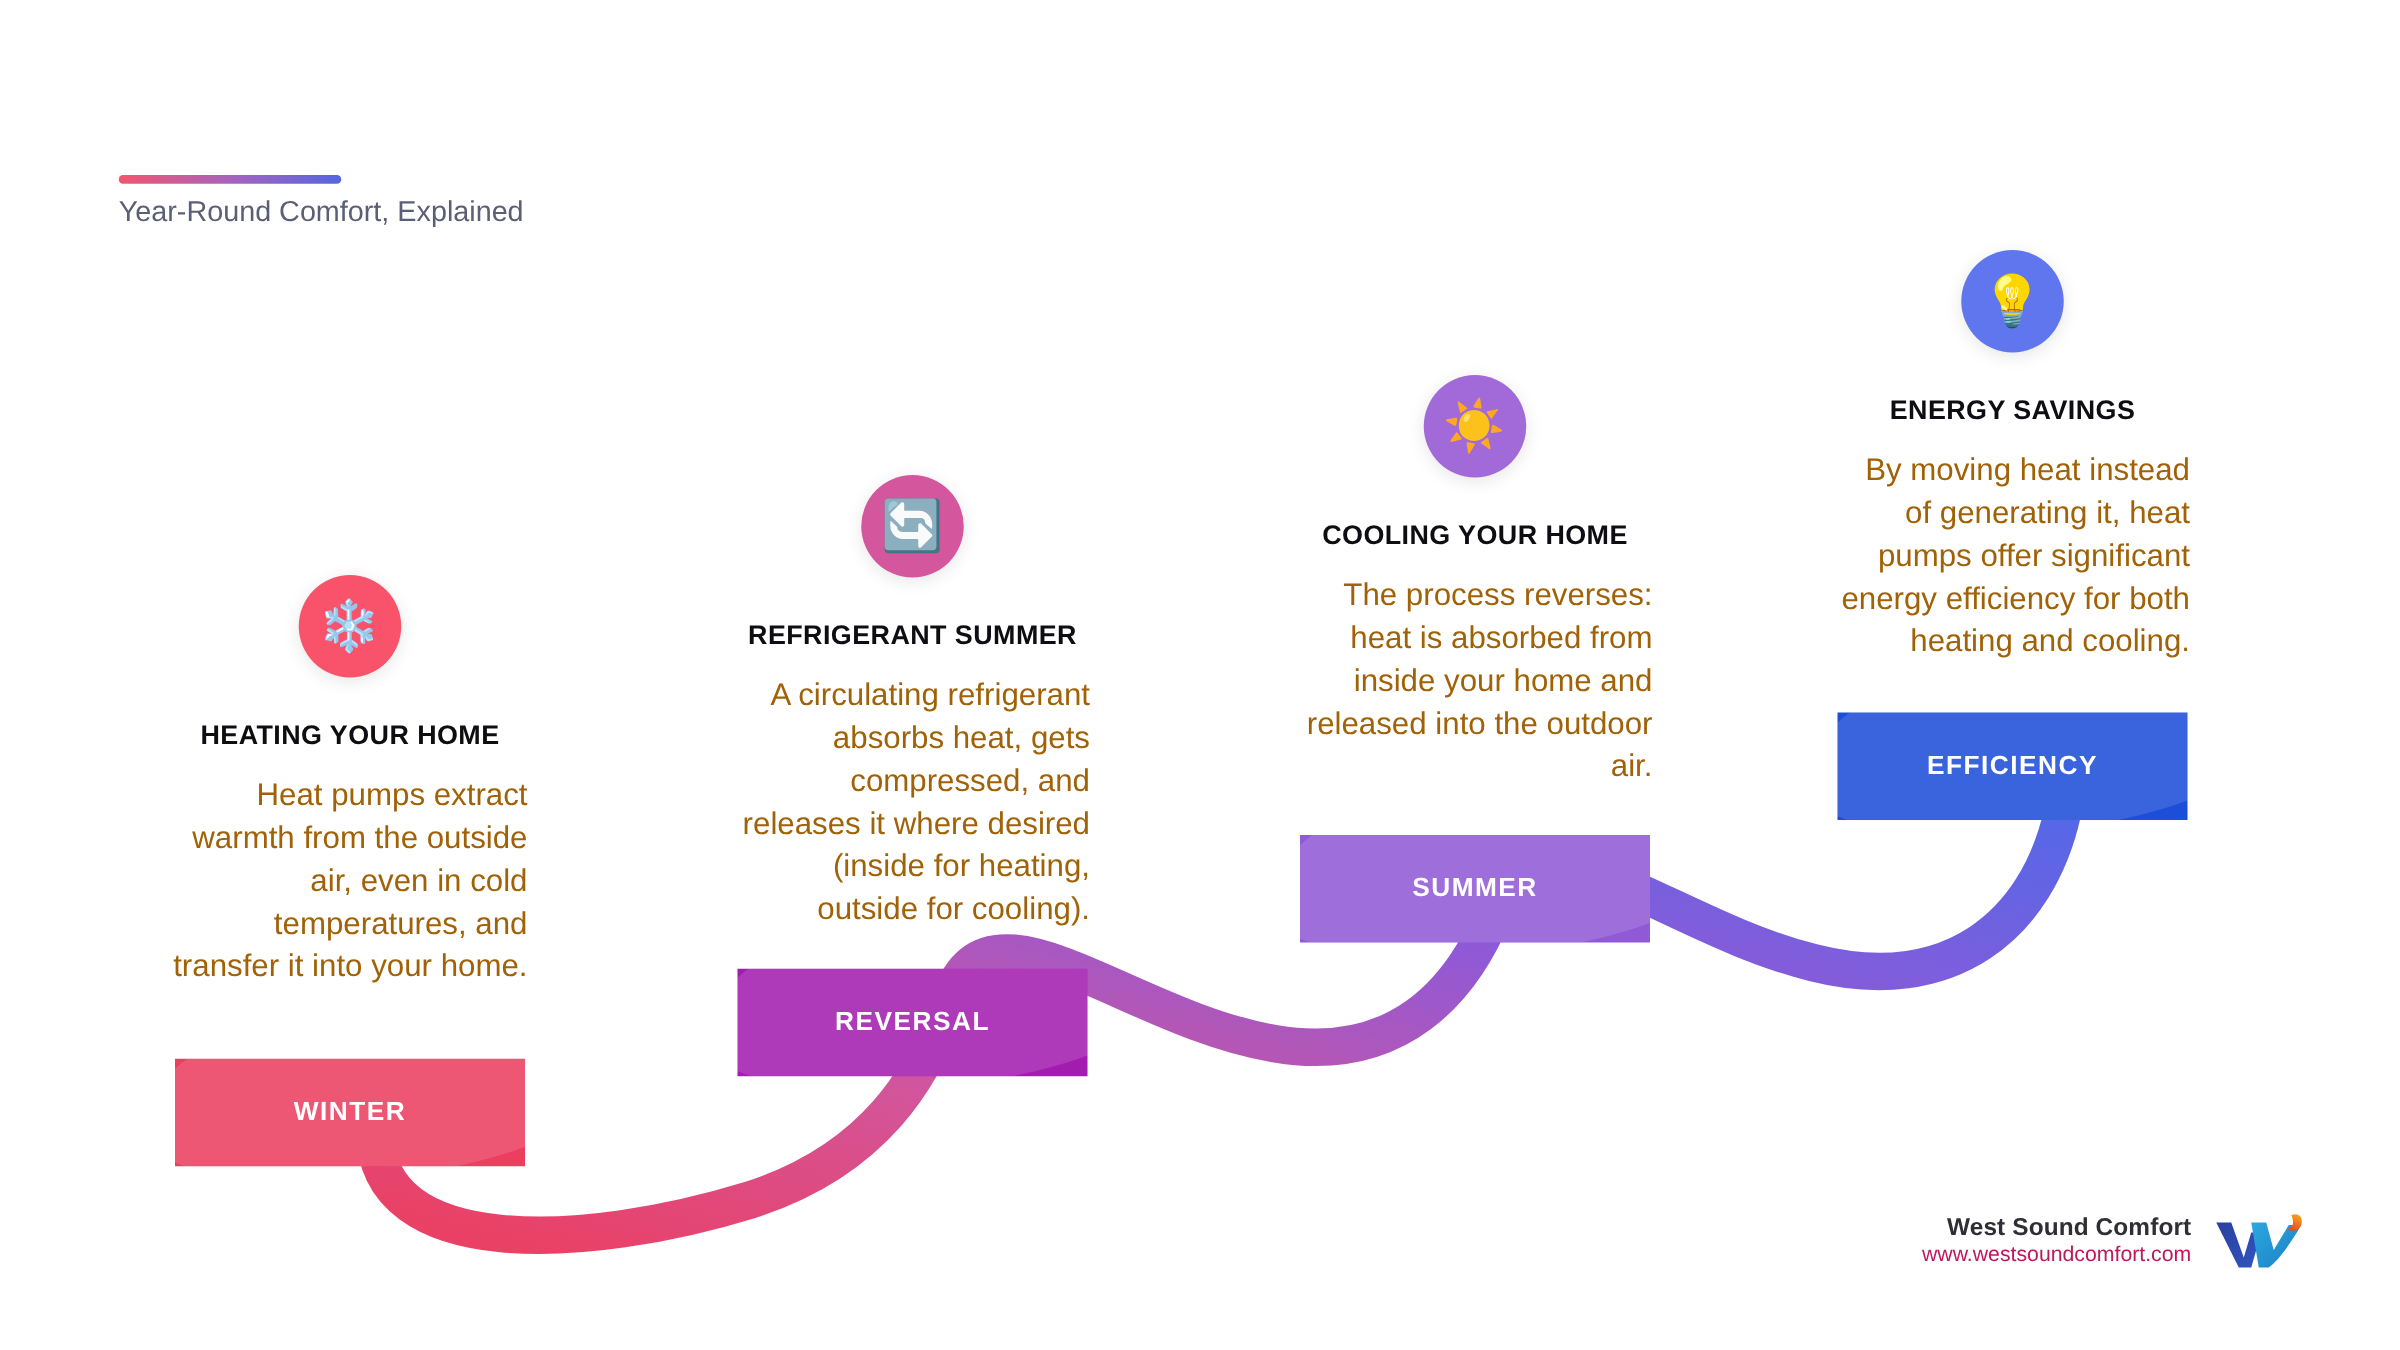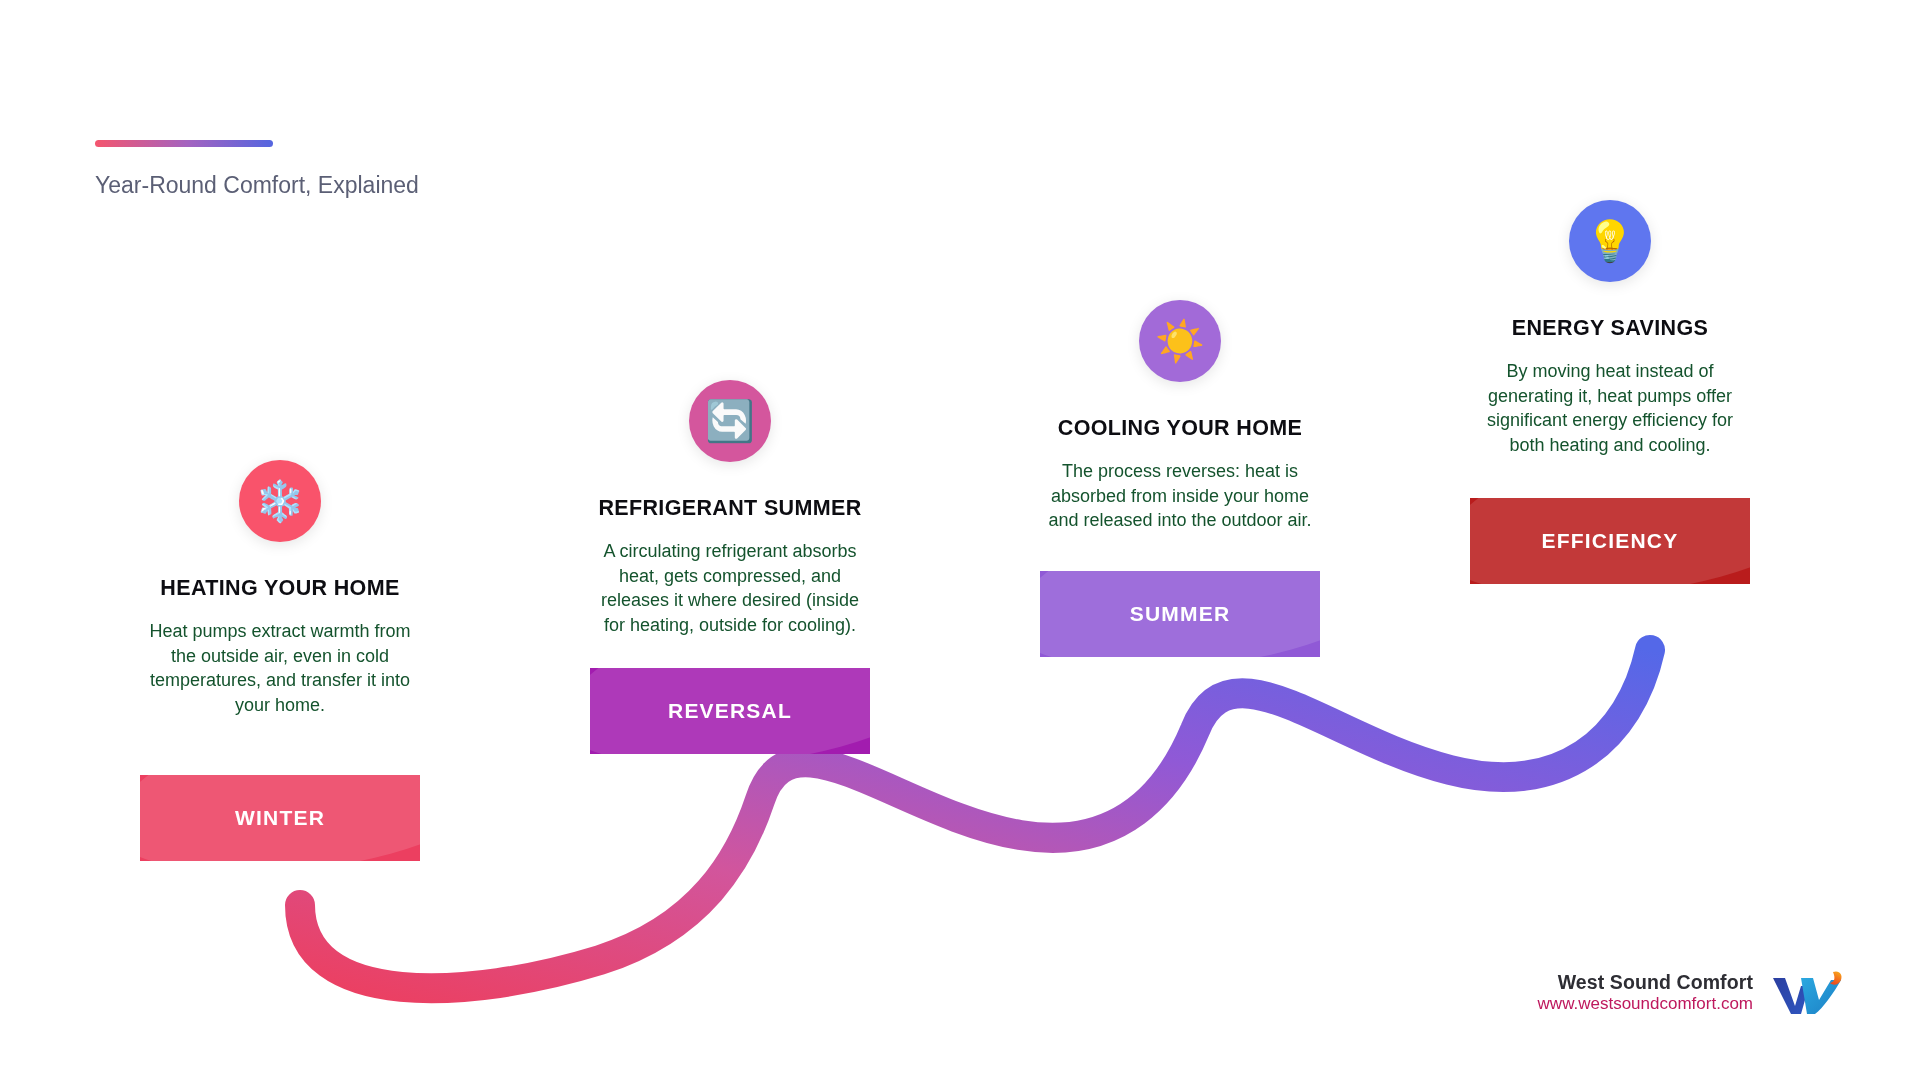--- a/index.html
+++ b/index.html
@@ -33,21 +33,21 @@
     white-space: nowrap;
   }
   #title-accent-bar {
     margin-top: 22px;
     width: 178px;
     height: 7px;
     border-radius: 4px;
     background: linear-gradient(90deg, #f4556e 0%, #a463c0 52%, #5566e0 100%);
   }
   #page-subtitle {
-    margin-top: 24px;
+    margin-top: 8px;
     font-size: 23px;
     color: #5b5f75;
     line-height: 1.3;
     white-space: nowrap;
   }
 
   
   #flow-curve {
     position: absolute;
     left: 0;
@@ -78,24 +78,25 @@
   .step-title {
     margin-top: 34px;
     font-size: 21.5px;
     font-weight: bold;
     color: #0d0d12;
     letter-spacing: 0.35px;
     white-space: nowrap;
   }
   .step-desc {
     margin-top: 18px;
-    font-size: 18px;
+    font-size: 25px;
     line-height: 1.37;
-    color: #14532d;
+    color: #a16207;
     padding: 0 8px;
+    text-align: right;
   }
   .step-badge {
     position: relative;
     width: 280px;
     height: 86px;
     margin: 0 auto;
     display: flex;
     align-items: center;
     justify-content: center;
     overflow: hidden;
@@ -214,21 +215,21 @@
       <span class="badge-label">SUMMER</span>
     </div>
   </div>
 </div>
 
 <div class="step" id="step-4">
   <div class="step-icon-circle" style="background:#5f76ef">💡</div>
   <div class="step-title">ENERGY SAVINGS</div>
   <div class="step-desc">By moving heat instead of generating it, heat pumps offer significant energy efficiency for both heating and cooling.</div>
   <div class="step-badge-wrap">
-    <div class="step-badge" style="background:#b91c1c">
+    <div class="step-badge" style="background:#1d4ed8">
       <div class="badge-sheen"></div>
       <span class="badge-label">EFFICIENCY</span>
     </div>
   </div>
 </div>
 
 <div id="footer-brand">
   <div id="footer-text">
     <div id="brand-name">West Sound Comfort</div>
     <div id="brand-url">www.westsoundcomfort.com</div>

